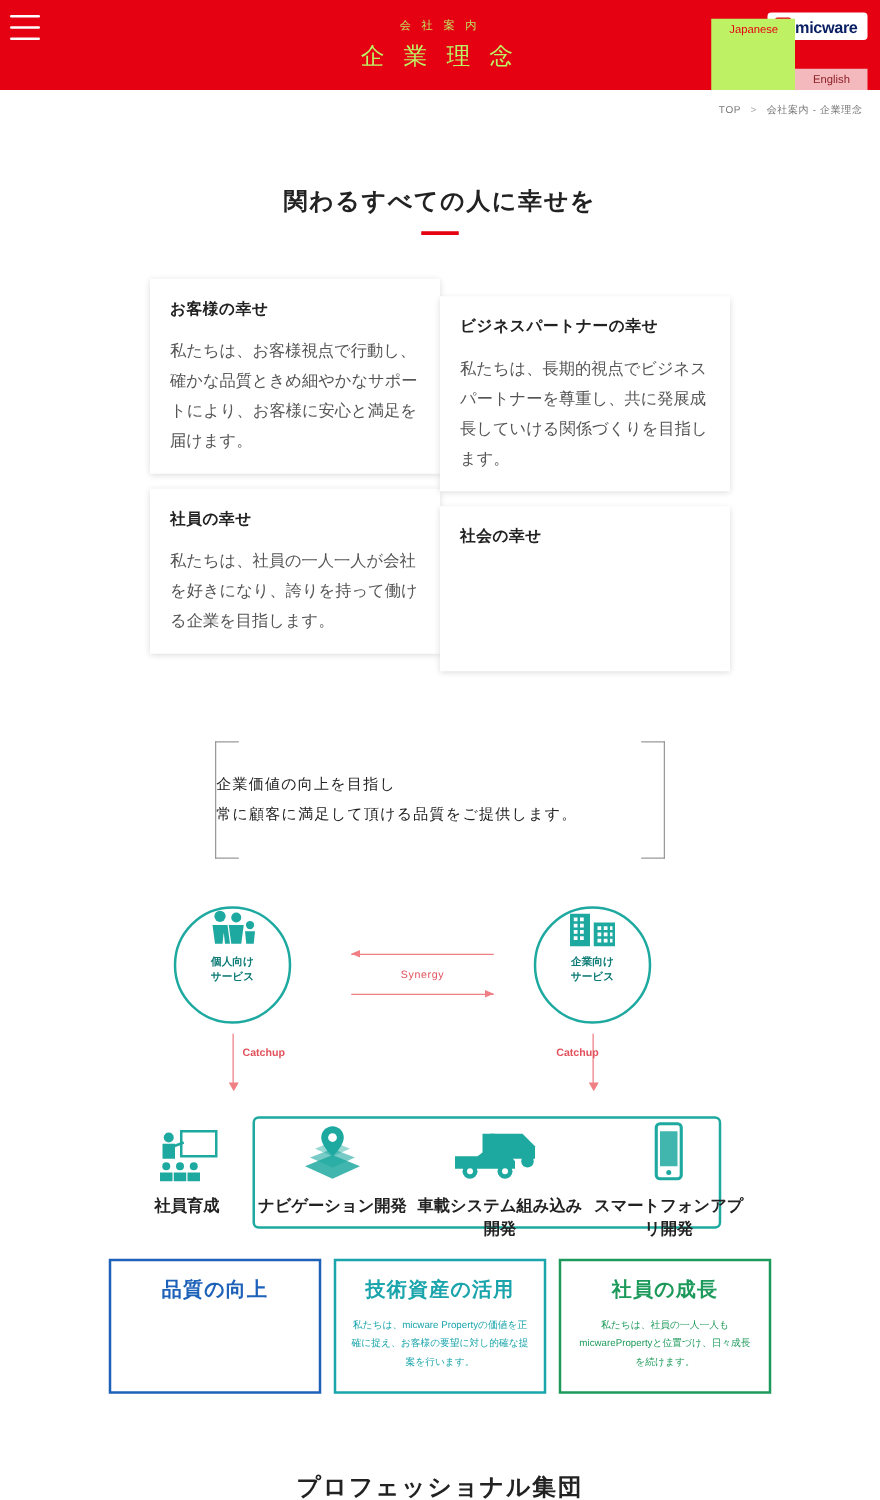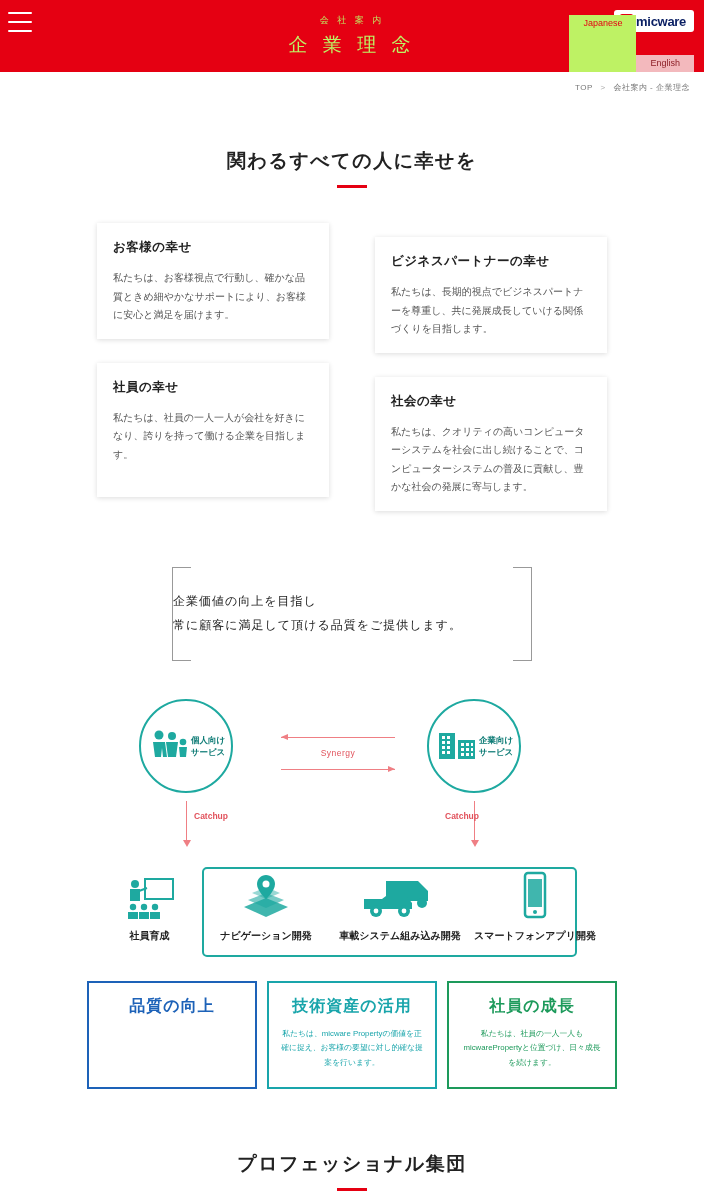--- a/index.html
+++ b/index.html
@@ -118,40 +118,40 @@
     background: #e50012;
     margin: 11px auto 0;
   }
 
   
   .cards {
     width: 510px;
     margin: 35px auto 0;
     display: flex;
     flex-wrap: wrap;
-    justify-content: space-between;
-    row-gap: 24px;
+    justify-content: center;
+    row-gap: 12px;
   }
   .card {
     width: 232px;
     min-height: 98px;
     background: #fff;
     box-shadow: 0 1px 5px rgba(0,0,0,.14);
     padding: 16px 16px 14px;
   }
   .card.offset { transform: translateY(14px); }
   .card h3 {
     font-size: 12.5px;
     font-weight: bold;
     color: #222;
     margin-bottom: 13px;
     letter-spacing: .5px;
   }
   .card p {
-    font-size: 10px;
+    font-size: 13px;
     line-height: 1.85;
     color: #555;
   }
 
   
   .quote {
     width: 360px;
     margin: 70px auto 0;
     position: relative;
     padding: 22px 1px;
@@ -181,23 +181,22 @@
     margin: 30px auto 0;
     position: relative;
     height: 250px;
   }
   .circle-node {
     position: absolute;
     width: 94px; height: 94px;
     border-radius: 50%;
     border: 2px solid #1ea9a0;
     display: flex;
-    flex-direction: row;
+    flex-direction: column;
     align-items: center;
-    justify-content: center;
   }
   .circle-node.left { left: 42px; top: 10px; }
   .circle-node.right { left: 330px; top: 10px; }
   .circle-node .lbl {
     font-size: 8.5px;
     color: #0b7a74;
     font-weight: bold;
     line-height: 1.4;
     text-align: center;
     margin-top: 3px;
@@ -260,21 +259,21 @@
   .diagram-icons {
     position: absolute;
     left: 0; top: 178px;
     width: 510px;
     height: 95px;
     display: flex;
     align-items: flex-start;
   }
   .dicon {
     text-align: center;
-    font-size: 10px;
+    font-size: 13px;
     color: #222;
     font-weight: bold;
   }
   .dicon .cap { margin-top: 6px; display: block; }
 
   
   .three-boxes {
     width: 530px;
     margin: 42px auto 0;
     display: flex;
@@ -349,21 +348,20 @@
   <div class="card offset">
     <h3>ビジネスパートナーの幸せ</h3>
     <p>私たちは、長期的視点でビジネスパートナーを尊重し、共に発展成長していける関係づくりを目指します。</p>
   </div>
   <div class="card">
     <h3>社員の幸せ</h3>
     <p>私たちは、社員の一人一人が会社を好きになり、誇りを持って働ける企業を目指します。</p>
   </div>
   <div class="card offset">
     <h3>社会の幸せ</h3>
-    <p>私たちは、クオリティの高いコンピューターシステムを社会に出し続けることで、コンピューターシステムの普及に貢献し、豊かな社会の発展に寄与します。</p>
   </div>
 </div>
 
 <div class="quote">
   <p>企業価値の向上を目指し</p>
   <p>常に顧客に満足して頂ける品質をご提供します。</p>
 </div>
 
 <div class="diagram">
 

